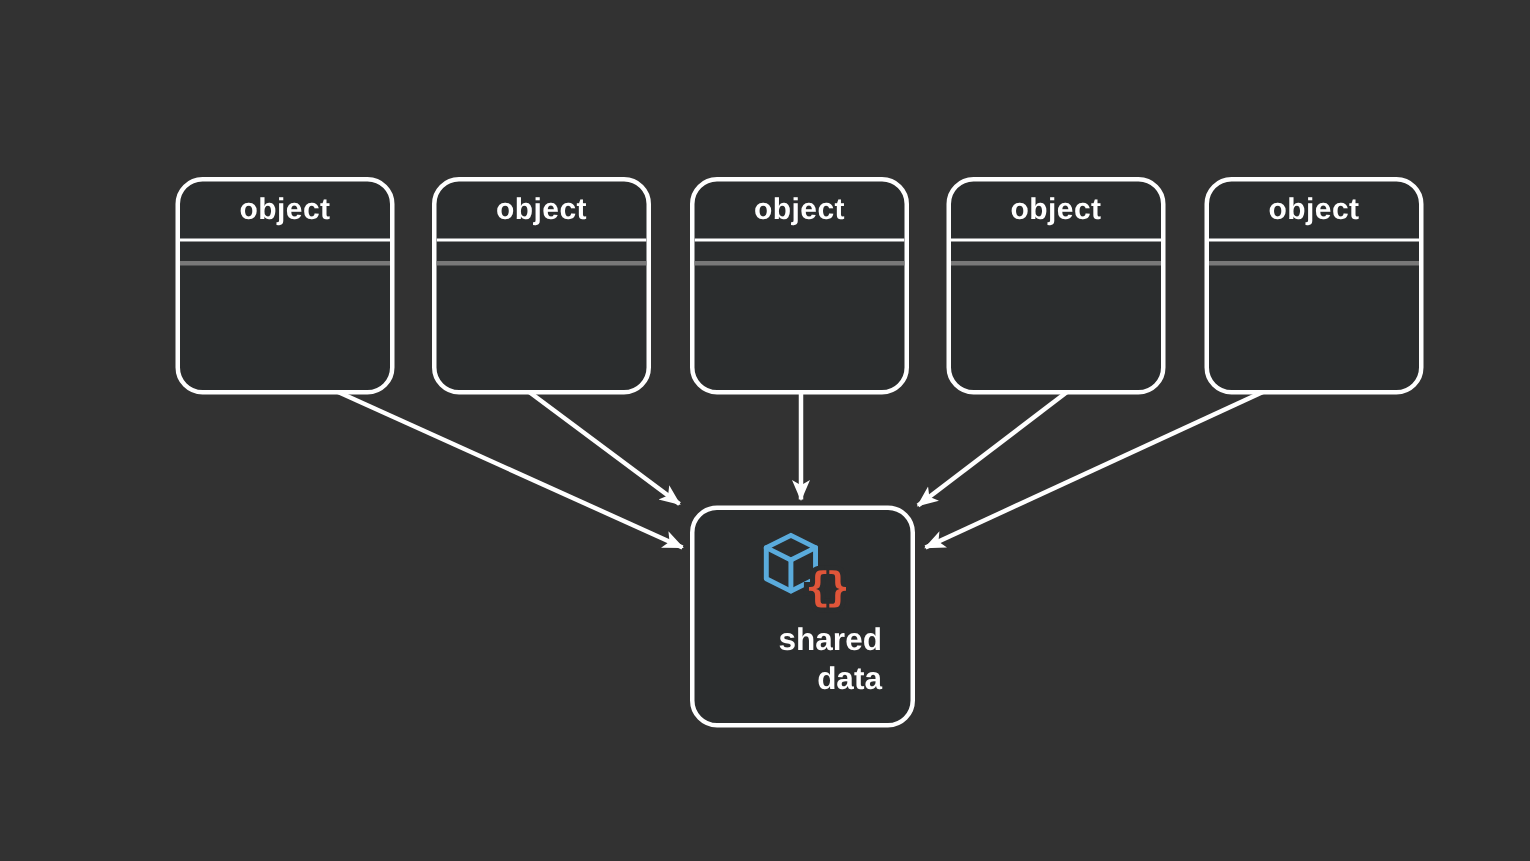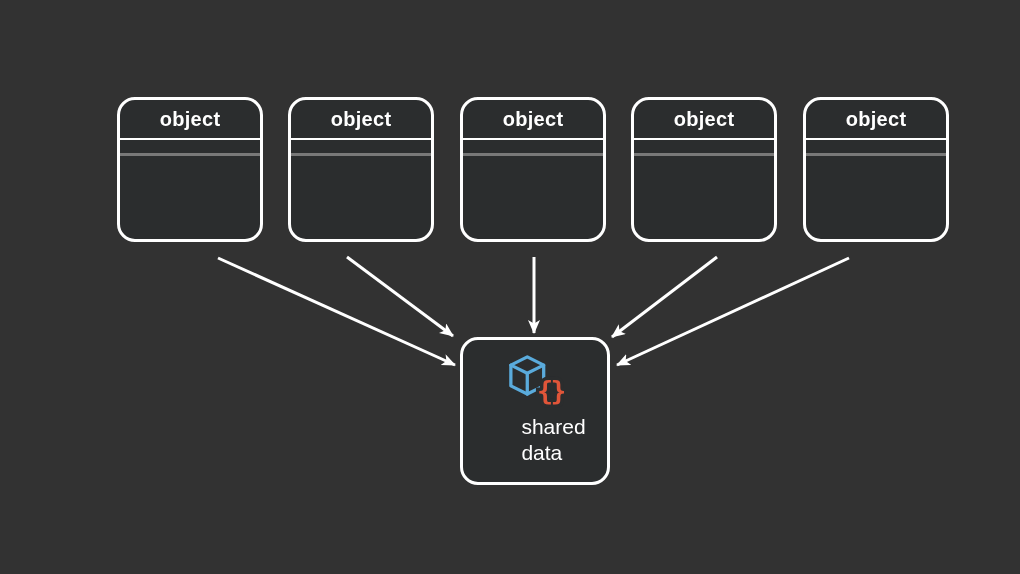--- a/index.html
+++ b/index.html
@@ -16,21 +16,21 @@
     overflow: hidden;
   }
   .arrows-layer {
     position: absolute;
     left: 0; top: 0;
     width: 1020px; height: 574px;
     pointer-events: none;
   }
   .obox {
     position: absolute;
-    top: 97px;
+    top: 118px;
     width: 146px;
     height: 145px;
     box-sizing: border-box;
     background: #2b2d2e;
     border: 3px solid #ffffff;
     border-radius: 18px;
     display: flex;
     flex-direction: column;
     overflow: hidden;
   }
@@ -74,23 +74,23 @@
   }
   .shared-icon {
     margin-top: 14px;
     width: 58px;
     height: 56px;
   }
   .shared-label {
     margin-top: 4px;
     color: #ffffff;
     font-size: 21px;
-    font-weight: 400;
+    font-weight: 700;
     line-height: 26px;
-    text-align: left;
+    text-align: right;
     margin-left: 37px;
   }
 </style>
 </head>
 <body>
 
 <div class="stage">
 
   <svg class="arrows-layer" viewBox="0 0 1020 574" xmlns="http://www.w3.org/2000/svg">
     <defs>

